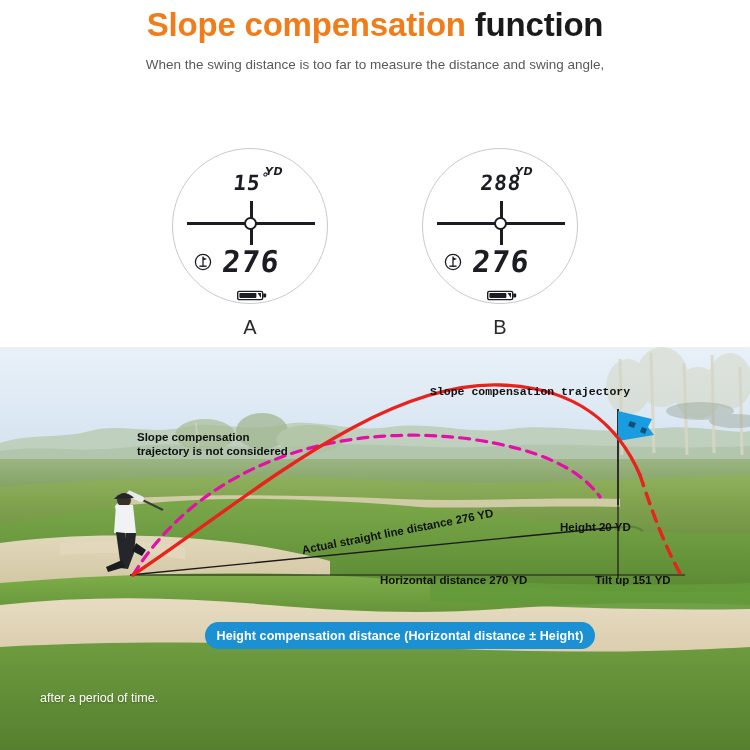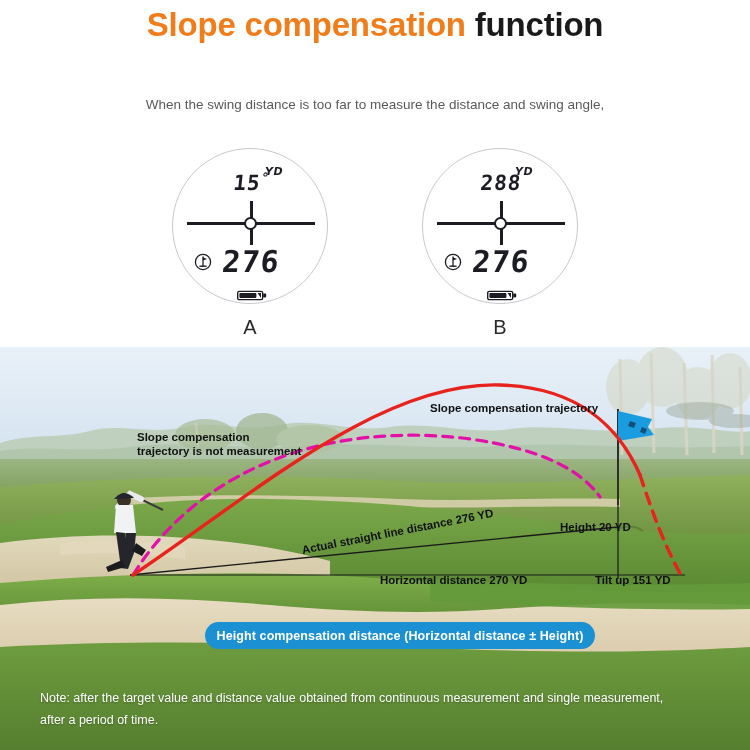--- a/index.html
+++ b/index.html
@@ -16,21 +16,21 @@
     position:absolute;top:5px;left:0;width:750px;text-align:center;
     font-size:33px;font-weight:bold;line-height:40px;letter-spacing:-0.2px;
     white-space:nowrap;
   }
   .title .t-orange{color:#f07c1a;}
   .title .t-dark{color:#1a1a1a;}
   .subtitle{
     position:absolute;top:54px;left:0;width:750px;text-align:center;
     font-size:13.5px;color:#59595b;line-height:21px;
   }
-  .subtitle div{white-space:nowrap;margin-top:40px;}
+  .subtitle div{white-space:nowrap;}
 
   
   .lcd-wrap{position:absolute;top:148px;left:0;width:750px;height:200px;}
   .lcd{
     position:absolute;top:0;width:156px;height:156px;border-radius:50%;
     border:1px solid #c9c9ce;background:#fff;box-sizing:border-box;
   }
   .lcd.a{left:172px;}
   .lcd.b{left:422px;}
   .lcd-inner{position:absolute;inset:0;}
@@ -307,34 +307,33 @@
       <line x1="618" y1="158" x2="618" y2="232" stroke="#1a1a1a" stroke-width="1.2"></line>
 
       <path d="M133 228 C200 120 330 74 470 92 C540 102 580 122 600 150" fill="none" stroke="#e310a8" stroke-width="3.2" stroke-dasharray="10 7" stroke-linecap="round"></path>
 
       <path d="M133 228 C250 150 380 34 500 38 C580 40 620 82 640 128" fill="none" stroke="#e8221c" stroke-width="3.4" stroke-linecap="round"></path>
       <path d="M640 128 C652 164 664 198 682 230" fill="none" stroke="#e8221c" stroke-width="3.4" stroke-dasharray="11 8" stroke-linecap="round"></path>
     </svg>
 
     <div class="ann bold" style="left:137px;top:83px;">
       <div>Slope compensation</div>
-      <div>trajectory is not measurement</div>
-    </div>
-
-    <div class="ann bold" style="left:430px;top:54px;">Slope compensation trajectory</div>
+      <div>trajectory is not considered</div>
+    </div>
+
+    <div class="ann bold" style="left:430px;top:38px;font-family:Liberation Mono, monospace;">Slope compensation trajectory</div>
 
     <div class="ann bold ann-rot" style="left:302px;top:196px;transform:rotate(-11deg);">Actual straight line distance 276 YD</div>
 
     <div class="ann bold" style="left:548px;top:173px;padding-left:12px;">Height 20 YD</div>
 
     <div class="ann bold" style="left:380px;top:226px;">Horizontal distance 270 YD</div>
 
     <div class="ann bold" style="left:595px;top:226px;">Tilt up 151 YD</div>
   </div>
 
   <div class="banner">Height compensation distance (Horizontal distance ± Height)</div>
 
   <div class="note">
-    <div>Note: after the target value and distance value obtained from continuous measurement and single measurement,</div>
     <div>after a period of time.</div>
   </div>
 
 </div>
 
 </body></html>

